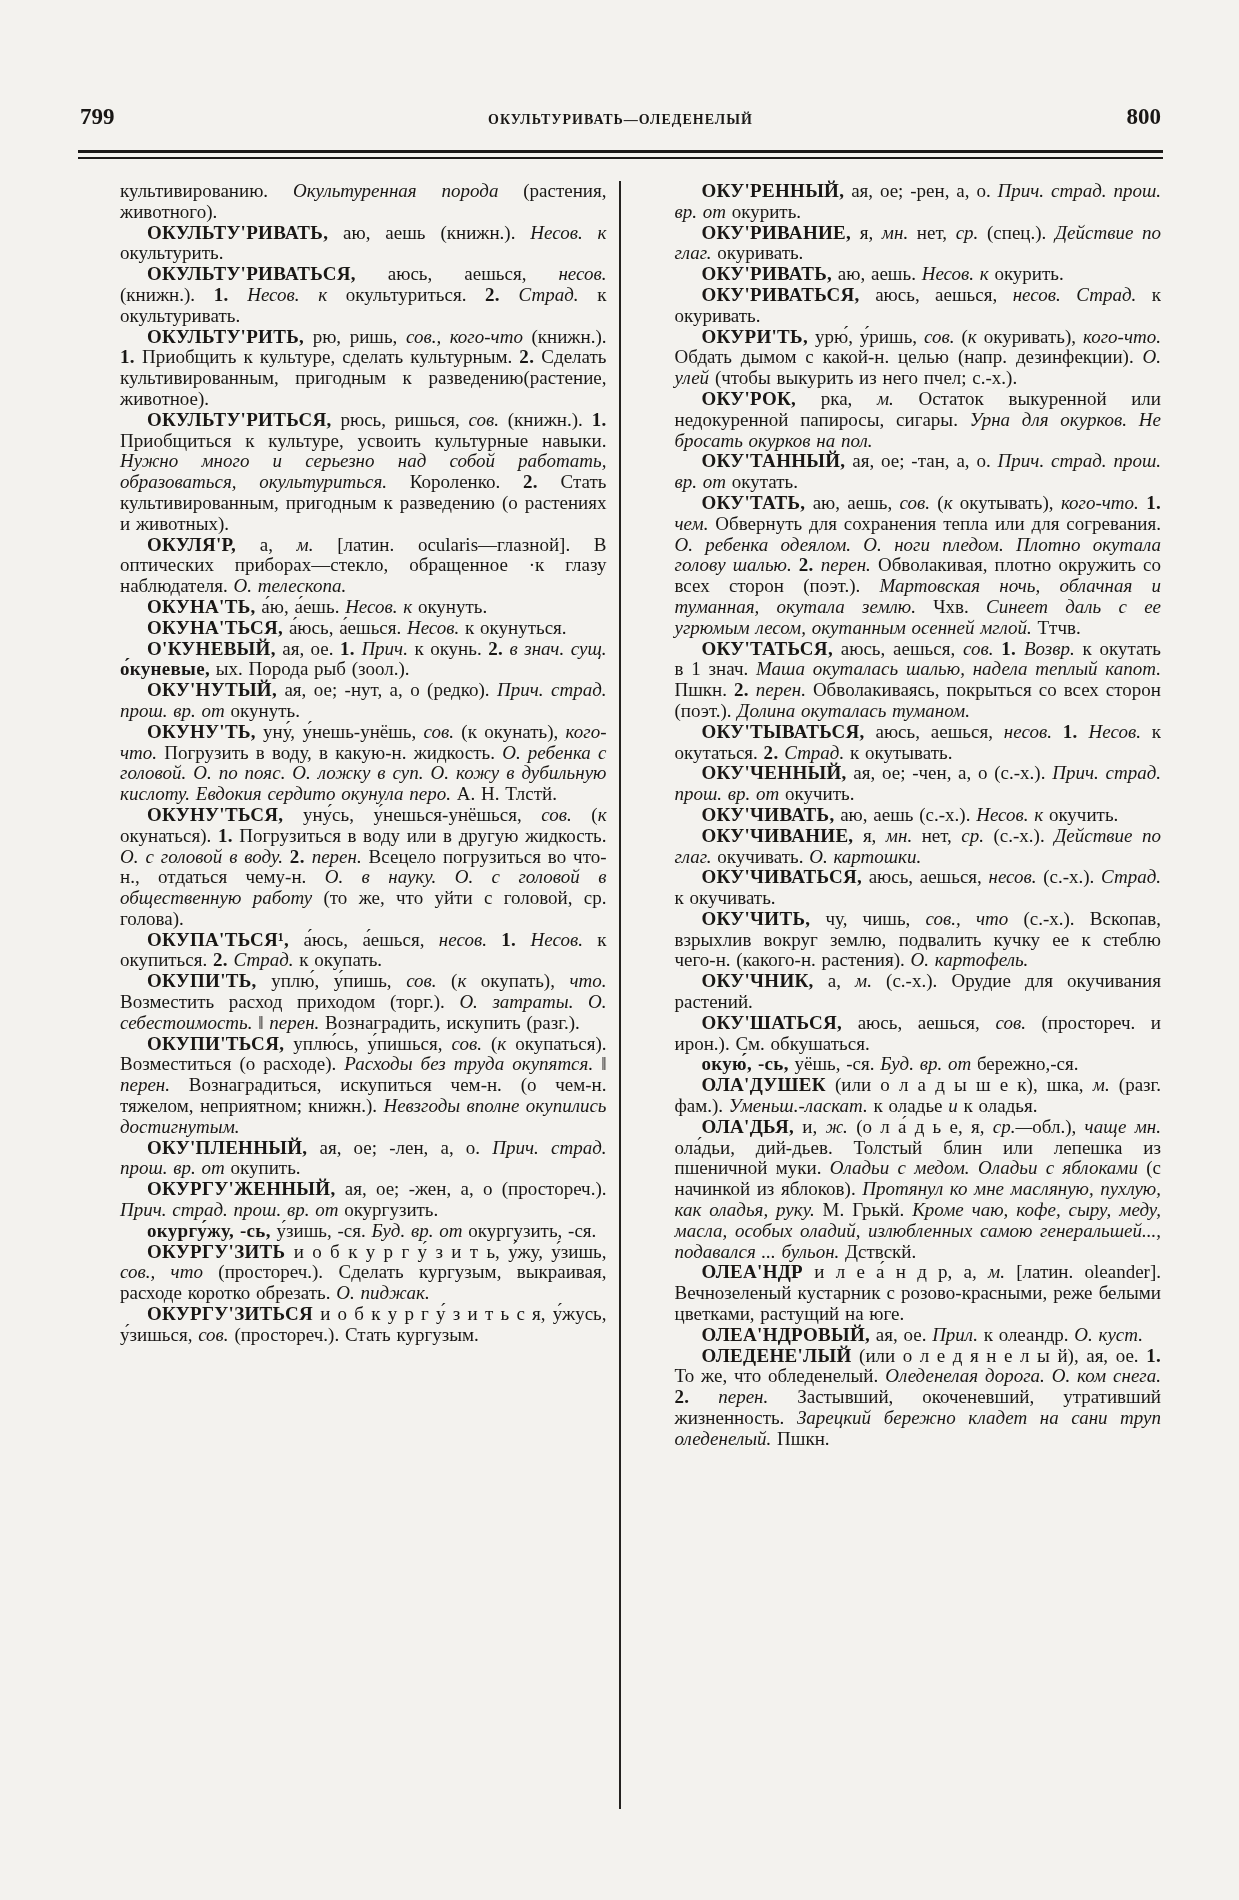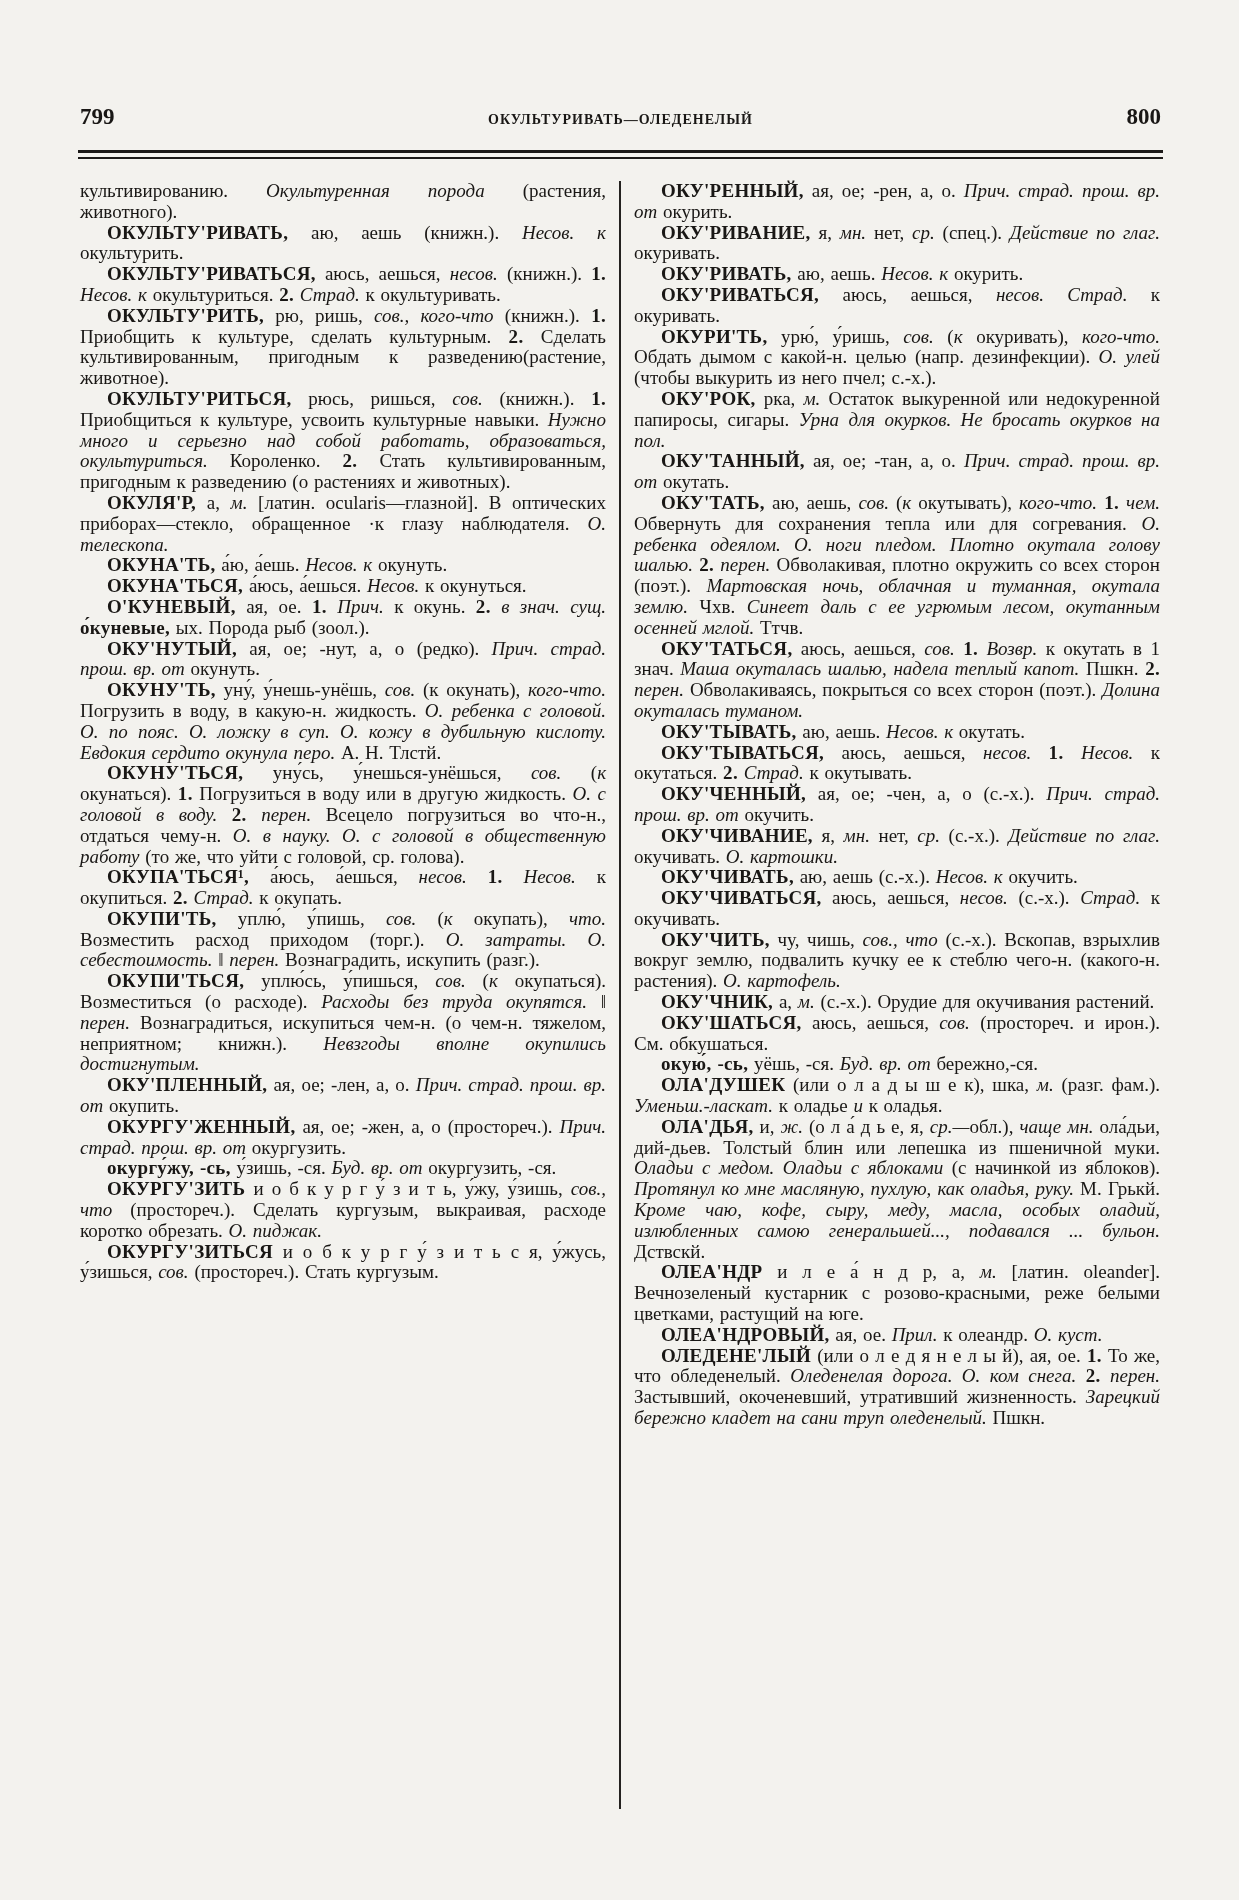--- a/index.html
+++ b/index.html
@@ -21,21 +21,21 @@
   .double-rule {
     position:absolute; left:78px; width:1085px; top:150px;
     height:4px;
     border-top:3px solid #1c1a18;
     border-bottom:2px solid #1c1a18;
   }
   .columns {
     position:absolute; top:181px; left:80px; width:1081px;
     display:flex; gap:28px;
   }
-  .col { width:526px; }
+  .col { width:526px;margin-left:40px; }
   .col-divider {
     position:absolute; top:181px; left:619px;
     width:2px; height:1628px;
     background:#242220;
   }
   p.entry {
     margin:0;
     font-size:19px;
     line-height:20.8px;
     text-align:justify;
@@ -85,25 +85,24 @@
     <div class="col">
         <p class="entry"><span class="run-b">ОКУ'РЕННЫЙ,</span><span class="run-r"> ая, ое; -рен, а, о. </span><span class="run-i">Прич. страд. прош. вр. от</span><span class="run-r"> окурить.</span></p>
         <p class="entry"><span class="run-b">ОКУ'РИВАНИЕ,</span><span class="run-r"> я, </span><span class="run-i">мн.</span><span class="run-r"> нет, </span><span class="run-i">ср.</span><span class="run-r"> (спец.). </span><span class="run-i">Действие по глаг.</span><span class="run-r"> окуривать.</span></p>
         <p class="entry"><span class="run-b">ОКУ'РИВАТЬ,</span><span class="run-r"> аю, аешь. </span><span class="run-i">Несов. к</span><span class="run-r"> окурить.</span></p>
         <p class="entry"><span class="run-b">ОКУ'РИВАТЬСЯ,</span><span class="run-r"> аюсь, аешься, </span><span class="run-i">несов.</span><span class="run-r"> </span><span class="run-i">Страд.</span><span class="run-r"> к окуривать.</span></p>
         <p class="entry"><span class="run-b">ОКУРИ'ТЬ,</span><span class="run-r"> урю́, у́ришь, </span><span class="run-i">сов.</span><span class="run-r"> (</span><span class="run-i">к</span><span class="run-r"> окуривать), </span><span class="run-i">кого-что.</span><span class="run-r"> Обдать дымом с какой-н. целью (напр. дезинфекции). </span><span class="run-i">О. улей</span><span class="run-r"> (чтобы выкурить из него пчел; с.-х.).</span></p>
         <p class="entry"><span class="run-b">ОКУ'РОК,</span><span class="run-r"> рка, </span><span class="run-i">м.</span><span class="run-r"> Остаток выкуренной или недокуренной папиросы, сигары. </span><span class="run-i">Урна для окурков. Не бросать окурков на пол.</span></p>
         <p class="entry"><span class="run-b">ОКУ'ТАННЫЙ,</span><span class="run-r"> ая, ое; -тан, а, о. </span><span class="run-i">Прич. страд. прош. вр. от</span><span class="run-r"> окутать.</span></p>
         <p class="entry"><span class="run-b">ОКУ'ТАТЬ,</span><span class="run-r"> аю, аешь, </span><span class="run-i">сов.</span><span class="run-r"> (</span><span class="run-i">к</span><span class="run-r"> окутывать), </span><span class="run-i">кого-что.</span><span class="run-r"> </span><span class="run-b">1.</span><span class="run-r"> </span><span class="run-i">чем.</span><span class="run-r"> Обвернуть для сохранения тепла или для согревания. </span><span class="run-i">О. ребенка одеялом. О. ноги пледом. Плотно окутала голову шалью.</span><span class="run-r"> </span><span class="run-b">2.</span><span class="run-r"> </span><span class="run-i">перен.</span><span class="run-r"> Обволакивая, плотно окружить со всех сторон (поэт.). </span><span class="run-i">Мартовская ночь, облачная и туманная, окутала землю.</span><span class="run-r"> Чхв. </span><span class="run-i">Синеет даль с ее угрюмым лесом, окутанным осенней мглой.</span><span class="run-r"> Ттчв.</span></p>
         <p class="entry"><span class="run-b">ОКУ'ТАТЬСЯ,</span><span class="run-r"> аюсь, аешься, </span><span class="run-i">сов.</span><span class="run-r"> </span><span class="run-b">1.</span><span class="run-r"> </span><span class="run-i">Возвр.</span><span class="run-r"> к окутать в 1 знач. </span><span class="run-i">Маша окуталась шалью, надела теплый капот.</span><span class="run-r"> Пшкн. </span><span class="run-b">2.</span><span class="run-r"> </span><span class="run-i">перен.</span><span class="run-r"> Обволакиваясь, покрыться со всех сторон (поэт.). </span><span class="run-i">Долина окуталась туманом.</span></p>
-        <p class="entry"><span class="run-b">ОКУ'ТЫВАТЬ,</span><span class="run-r"> аю, аешь. </span><span class="run-i">Несов. к</span><span class="run-r"> окутать.</span></p>
         <p class="entry"><span class="run-b">ОКУ'ТЫВАТЬСЯ,</span><span class="run-r"> аюсь, аешься, </span><span class="run-i">несов.</span><span class="run-r"> </span><span class="run-b">1.</span><span class="run-r"> </span><span class="run-i">Несов.</span><span class="run-r"> к окутаться. </span><span class="run-b">2.</span><span class="run-r"> </span><span class="run-i">Страд.</span><span class="run-r"> к окутывать.</span></p>
         <p class="entry"><span class="run-b">ОКУ'ЧЕННЫЙ,</span><span class="run-r"> ая, ое; -чен, а, о (с.-х.). </span><span class="run-i">Прич. страд. прош. вр. от</span><span class="run-r"> окучить.</span></p>
+        <p class="entry"><span class="run-b">ОКУ'ЧИВАТЬ,</span><span class="run-r"> аю, аешь (с.-х.). </span><span class="run-i">Несов. к</span><span class="run-r"> окучить.</span></p>
         <p class="entry"><span class="run-b">ОКУ'ЧИВАНИЕ,</span><span class="run-r"> я, </span><span class="run-i">мн.</span><span class="run-r"> нет, </span><span class="run-i">ср.</span><span class="run-r"> (с.-х.). </span><span class="run-i">Действие по глаг.</span><span class="run-r"> окучивать. </span><span class="run-i">О. картошки.</span></p>
-        <p class="entry"><span class="run-b">ОКУ'ЧИВАТЬ,</span><span class="run-r"> аю, аешь (с.-х.). </span><span class="run-i">Несов. к</span><span class="run-r"> окучить.</span></p>
         <p class="entry"><span class="run-b">ОКУ'ЧИВАТЬСЯ,</span><span class="run-r"> аюсь, аешься, </span><span class="run-i">несов.</span><span class="run-r"> (с.-х.). </span><span class="run-i">Страд.</span><span class="run-r"> к окучивать.</span></p>
         <p class="entry"><span class="run-b">ОКУ'ЧИТЬ,</span><span class="run-r"> чу, чишь, </span><span class="run-i">сов., что</span><span class="run-r"> (с.-х.). Вскопав, взрыхлив вокруг землю, подвалить кучку ее к стеблю чего-н. (какого-н. растения). </span><span class="run-i">О. картофель.</span></p>
         <p class="entry"><span class="run-b">ОКУ'ЧНИК,</span><span class="run-r"> а, </span><span class="run-i">м.</span><span class="run-r"> (с.-х.). Орудие для окучивания растений.</span></p>
         <p class="entry"><span class="run-b">ОКУ'ШАТЬСЯ,</span><span class="run-r"> аюсь, аешься, </span><span class="run-i">сов.</span><span class="run-r"> (простореч. и ирон.). См. обкушаться.</span></p>
         <p class="entry"><span class="run-b">окую́, -сь,</span><span class="run-r"> уёшь, -ся. </span><span class="run-i">Буд. вр. от</span><span class="run-r"> бережно,-ся.</span></p>
         <p class="entry"><span class="run-b">ОЛА'ДУШЕК</span><span class="run-r"> (или о л а д ы ш е к), шка, </span><span class="run-i">м.</span><span class="run-r"> (разг. фам.). </span><span class="run-i">Уменьш.-ласкат.</span><span class="run-r"> к оладье </span><span class="run-i">и</span><span class="run-r"> к оладья.</span></p>
         <p class="entry"><span class="run-b">ОЛА'ДЬЯ,</span><span class="run-r"> и, </span><span class="run-i">ж.</span><span class="run-r"> (о л а́ д ь е, я, </span><span class="run-i">ср.—</span><span class="run-r">обл.), </span><span class="run-i">чаще мн.</span><span class="run-r"> ола́дьи, дий-дьев. Толстый блин или лепешка из пшеничной муки. </span><span class="run-i">Оладьи с медом. Оладьи с яблоками</span><span class="run-r"> (с начинкой из яблоков). </span><span class="run-i">Протянул ко мне масляную, пухлую, как оладья, руку.</span><span class="run-r"> М. Грькй. </span><span class="run-i">Кроме чаю, кофе, сыру, меду, масла, особых оладий, излюбленных самою генеральшей..., подавался ... бульон.</span><span class="run-r"> Дствскй.</span></p>
         <p class="entry"><span class="run-b">ОЛЕА'НДР</span><span class="run-r"> и л е а́ н д р, а, </span><span class="run-i">м.</span><span class="run-r"> [латин. oleander]. Вечнозеленый кустарник с розово-красными, реже белыми цветками, растущий на юге.</span></p>
         <p class="entry"><span class="run-b">ОЛЕА'НДРОВЫЙ,</span><span class="run-r"> ая, ое. </span><span class="run-i">Прил.</span><span class="run-r"> к олеандр. </span><span class="run-i">О. куст.</span></p>
         <p class="entry"><span class="run-b">ОЛЕДЕНЕ'ЛЫЙ</span><span class="run-r"> (или о л е д я н е л ы й), ая, ое. </span><span class="run-b">1.</span><span class="run-r"> То же, что обледенелый. </span><span class="run-i">Оледенелая дорога. О. ком снега.</span><span class="run-r"> </span><span class="run-b">2.</span><span class="run-r"> </span><span class="run-i">перен.</span><span class="run-r"> Застывший, окоченевший, утративший жизненность. </span><span class="run-i">Зарецкий бережно кладет на сани труп оледенелый.</span><span class="run-r"> Пшкн.</span></p>

